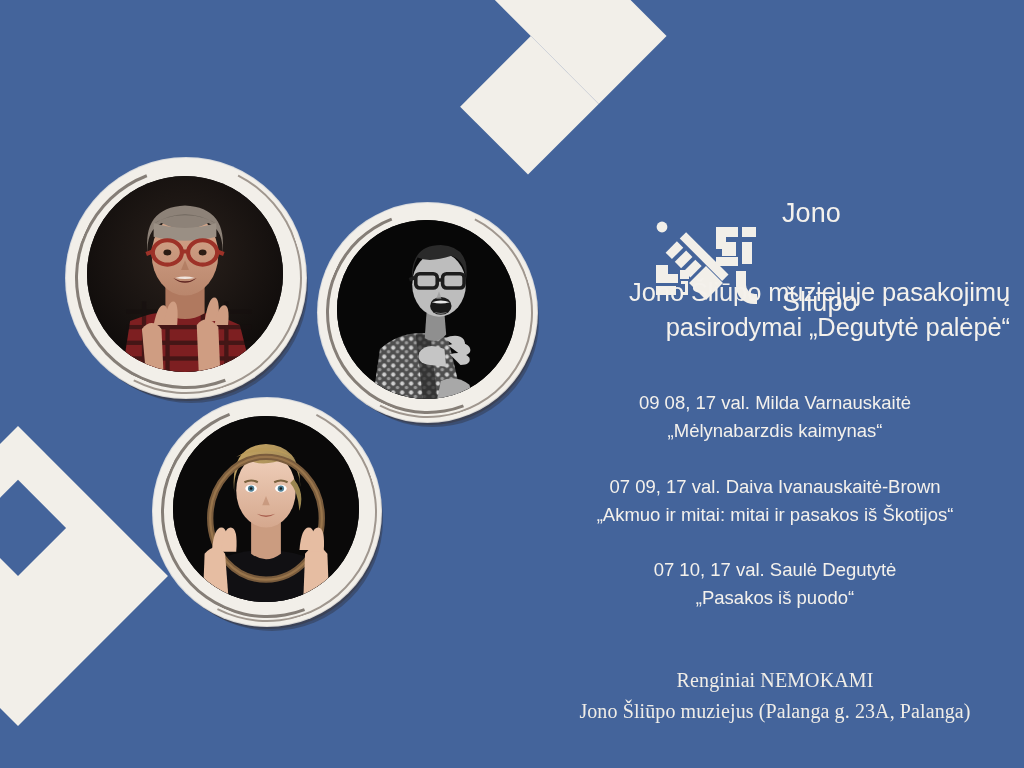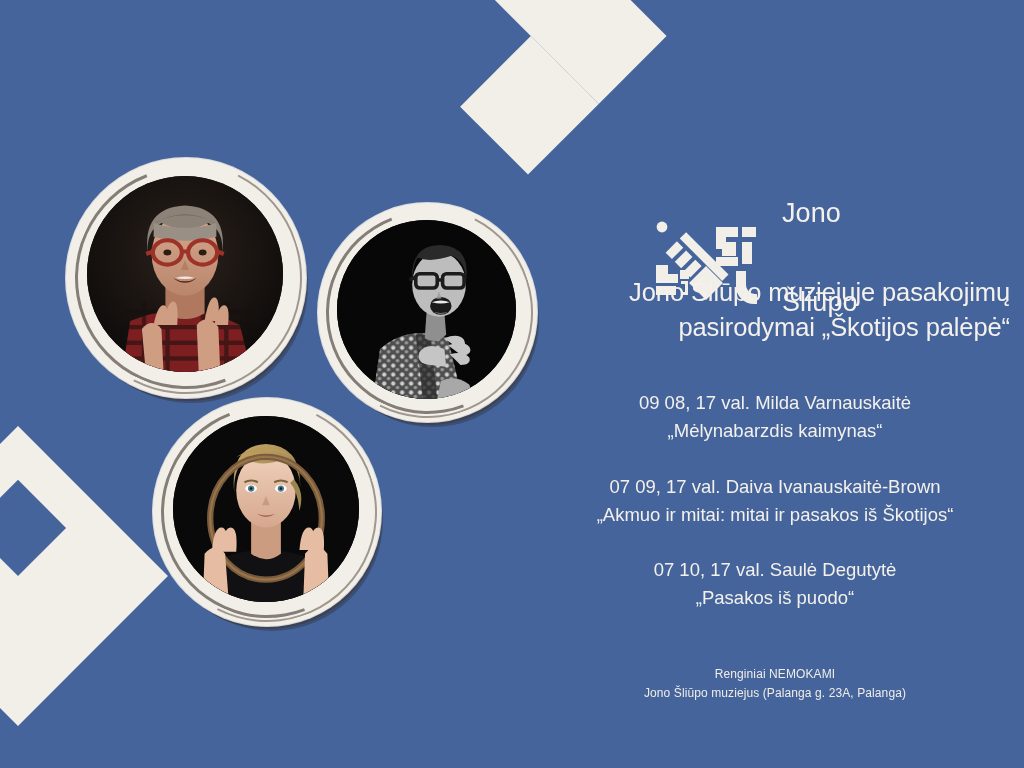--- a/index.html
+++ b/index.html
@@ -164,24 +164,25 @@
     line-height: 1.52;
     color: #f4f1ec;
     letter-spacing: 0;
   }
 
   .footer {
     margin-top: 53px;
   }
   .footer .line {
     display: block;
-    font-size: 12px;
+    font-size: 20px;
     line-height: 1.55;
     color: #f0edE7;
     letter-spacing: .1px;
+    font-family: Liberation Serif, serif;
   }
 </style>
 </head>
 <body>
 
 <div class="poster">
 
   <div class="deco deco-top">
     <div class="blk b1"></div>
     <div class="blk b2"></div>
@@ -398,21 +399,21 @@
     <div class="logo-words">
       <span>Jono</span>
       <span>Šliūpo</span>
     </div>
   </div>
 
   <div class="content">
 
     <h1 class="headline">
       <span>Jono Šliūpo muziejuje pasakojimų</span>
-      <span>pasirodymai „Škotijos palėpė“</span>
+      <span>pasirodymai „Degutytė palėpė“</span>
     </h1>
 
     <div class="events">
 
       <div class="event">
         <span class="line">09 08, 17 val. Milda Varnauskaitė</span>
         <span class="line">„Mėlynabarzdis kaimynas“</span>
       </div>
 
       <div class="event">

